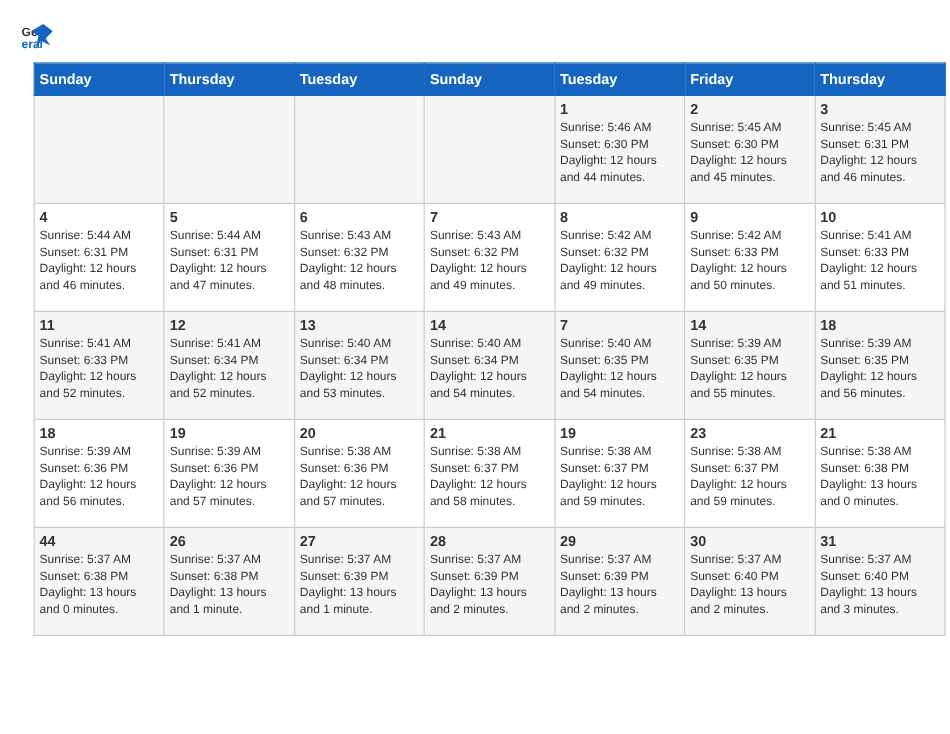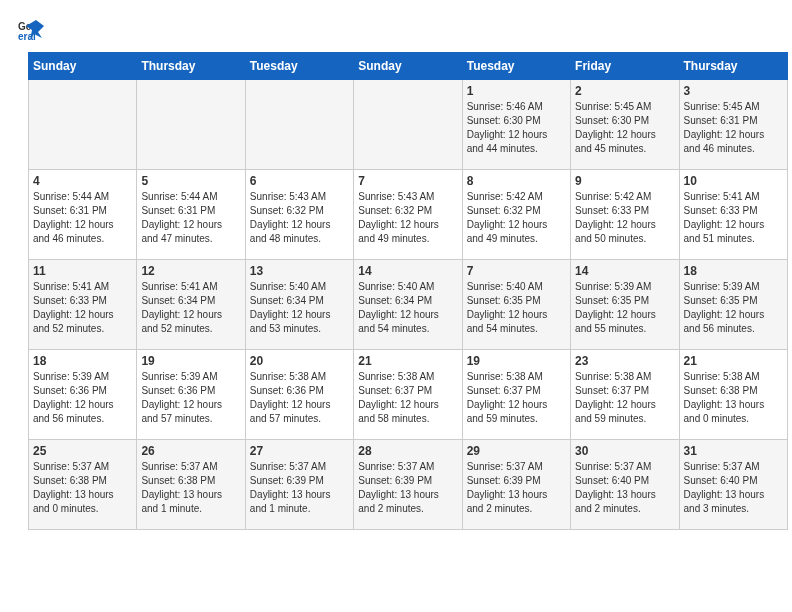--- a/index.html
+++ b/index.html
@@ -289,21 +289,21 @@
         <td>
           <span class="day-number">21</span>
           <div class="cell-text" style="white-space: pre-line;">Sunrise: 5:38 AM
 Sunset: 6:38 PM
 Daylight: 13 hours
 and 0 minutes.</div>
         </td>
       </tr>
       <tr>
         <td>
-          <span class="day-number">25</span>
+          <span class="day-number">44</span>
           <div class="cell-text" style="white-space: pre-line;">Sunrise: 5:37 AM
 Sunset: 6:38 PM
 Daylight: 13 hours
 and 0 minutes.</div>
         </td>
         <td>
           <span class="day-number">26</span>
           <div class="cell-text" style="white-space: pre-line;">Sunrise: 5:37 AM
 Sunset: 6:38 PM
 Daylight: 13 hours

